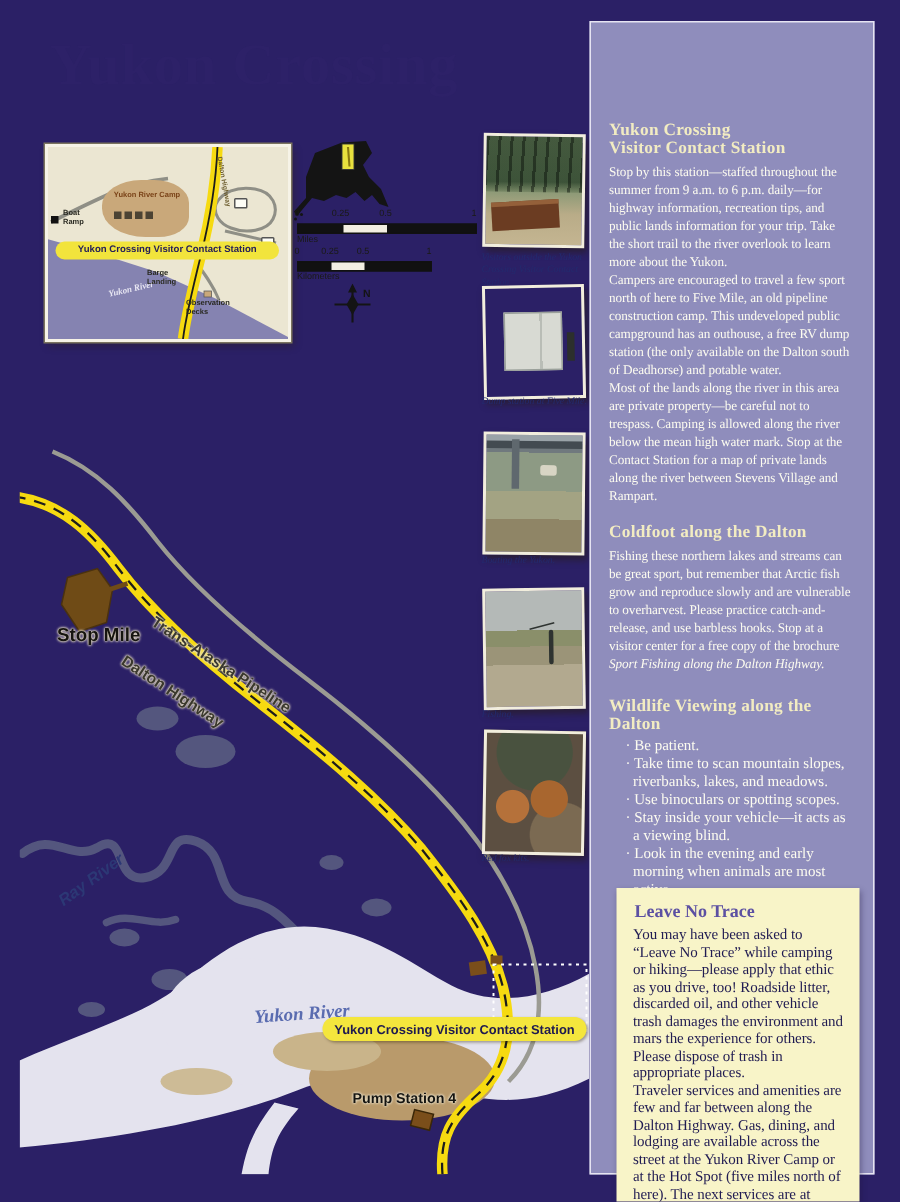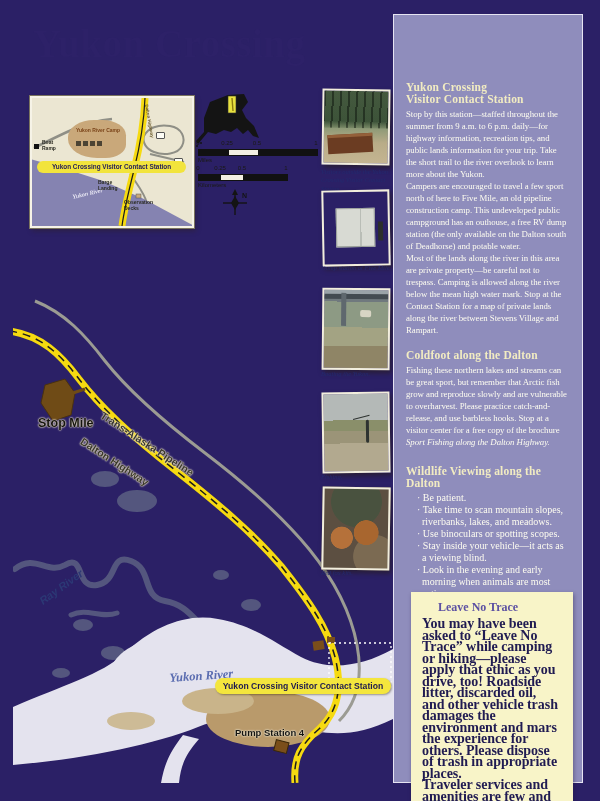--- a/index.html
+++ b/index.html
@@ -58,23 +58,23 @@
   .panel{position:absolute;left:393px;top:14px;width:190px;height:769px;background:#8f8dbc;
     border:1px solid #e6e4f2;box-sizing:border-box;padding:66px 13px 0 12px;}
   .sb-h{font-family:"Liberation Serif",serif;font-weight:bold;color:#f2ecc2;font-size:11.5px;
     white-space:pre-line;margin:13px 0 3px 0;letter-spacing:.2px;}
   .sb-h.first{margin-top:0;}
   .sb-b{font-size:8.8px;line-height:12px;color:#fdfcf0;letter-spacing:-.05px;}
   .bullet{font-size:10px;line-height:12px;color:#fdfcf0;padding-left:16px;text-indent:-5px;}
   .bullet::before{content:"· ";}
   .notice{position:absolute;left:17px;top:577px;width:140px;padding:8px 11px 10px 11px;background:#f8f4c8;
     box-shadow:1px 2px 4px rgba(30,20,60,.4);}
-  .nt-h{font-family:"Liberation Serif",serif;font-weight:bold;color:#5c50a2;font-size:12px;margin:6px 0 3px 16px;}
+  .nt-h{font-family:"Liberation Serif",serif;font-weight:bold;color:#5c50a2;font-size:12px;margin:6px 0 3px 1px;}
   .nt-h.first{margin-top:0;}
-  .nt-b{font-size:14px;line-height:11.5px;color:#201b52;font-weight:bold;letter-spacing:-.05px;}
+  .nt-b{font-size:10px;line-height:11.5px;color:#201b52;font-weight:normal;letter-spacing:-.05px;}
   .station-pill{position:absolute;left:202px;top:665px;width:176px;height:16px;background:#f4e63d;border-radius:8px;
     font-family:"Liberation Sans",sans-serif;font-weight:bold;font-size:8.6px;color:#1e1a50;text-align:center;
     line-height:16px;box-shadow:1px 1px 2px rgba(40,30,0,.4);white-space:nowrap;z-index:6;}
   .rot{transform-origin:left top;}
 </style>
 </head>
 <body>
 
 <div class="map">
 

